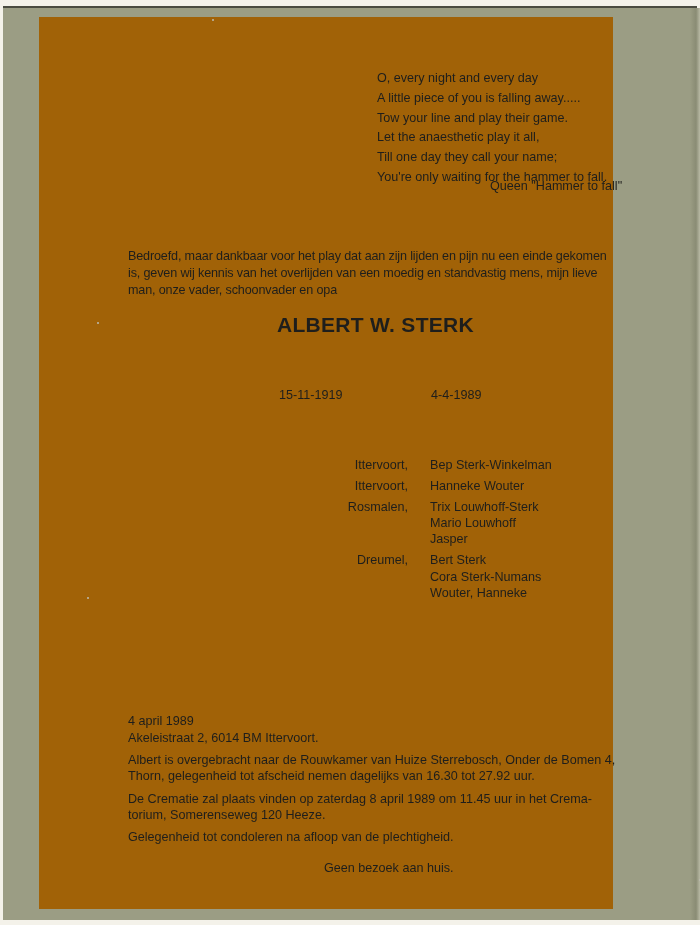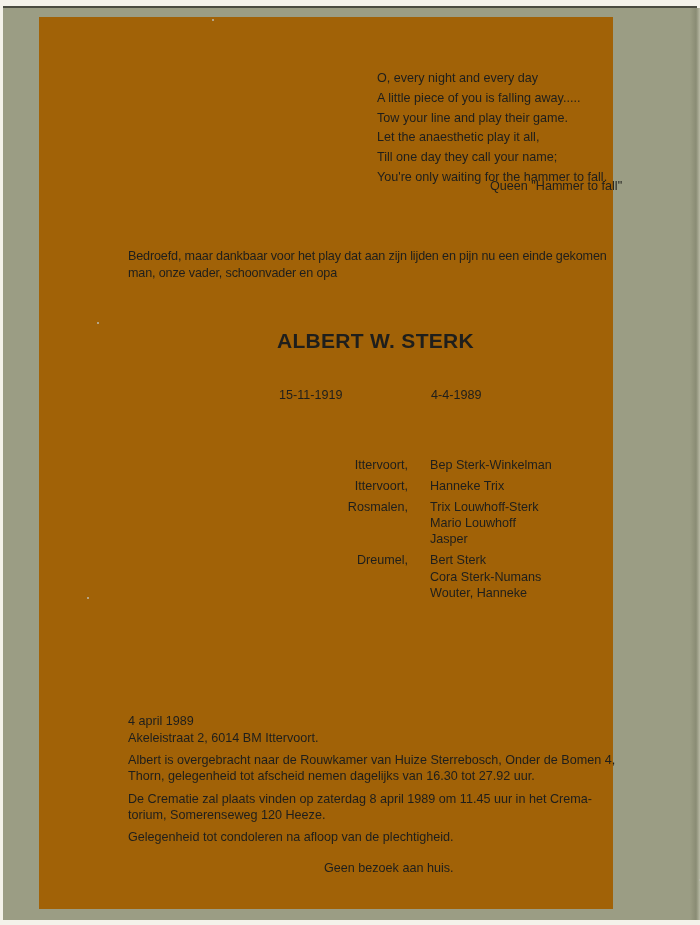--- a/index.html
+++ b/index.html
@@ -64,21 +64,21 @@
     .intro {
       left: 89px;
       top: 231px;
       font-size: 12.6px;
       line-height: 17.2px;
       letter-spacing: -0.15px;
     }
     .intro div { height: 17.2px; }
     .name {
       left: 238px;
-      top: 316px;
+      top: 300px;
       font-size: 21px;
       font-weight: bold;
       letter-spacing: 0.3px;
     }
     .dates {
       left: 240px;
       top: 354px;
       font-size: 12.6px;
     }
     .dates span { position: absolute; top: 16px; }
@@ -132,41 +132,42 @@
     <div>Tow your line and play their game.</div>
     <div>Let the anaesthetic play it all,</div>
     <div>Till one day they call your name;</div>
     <div>You're only waiting for the hammer to fall.</div>
   </div>
 
   <div class="text attribution">Queen "Hammer to fall"</div>
 
   <div class="text intro">
     <div>Bedroefd, maar dankbaar voor het play dat aan zijn lijden en pijn nu een einde gekomen</div>
+    <div>is, geven wij kennis van het overlijden van een moedig en standvastig mens, mijn lieve</div>
     <div>man, onze vader, schoonvader en opa</div>
   </div>
 
   <div class="text name">ALBERT W. STERK</div>
 
   <div class="text dates">
     <span style="left:0">15-11-1919</span>
     <span style="left:152px">4-4-1989</span>
   </div>
 
   <div class="text family">
     <div class="fam-row">
       <div class="fam-place">Ittervoort,</div>
       <div class="fam-names">
         <div>Bep Sterk-Winkelman</div>
       </div>
     </div>
     <div class="fam-row">
       <div class="fam-place">Ittervoort,</div>
       <div class="fam-names">
-        <div>Hanneke Trix</div>
+        <div>Hanneke Wouter</div>
       </div>
     </div>
     <div class="fam-row">
       <div class="fam-place">Rosmalen,</div>
       <div class="fam-names">
         <div>Trix Louwhoff-Sterk</div>
         <div>Mario Louwhoff</div>
         <div>Jasper</div>
       </div>
     </div>

